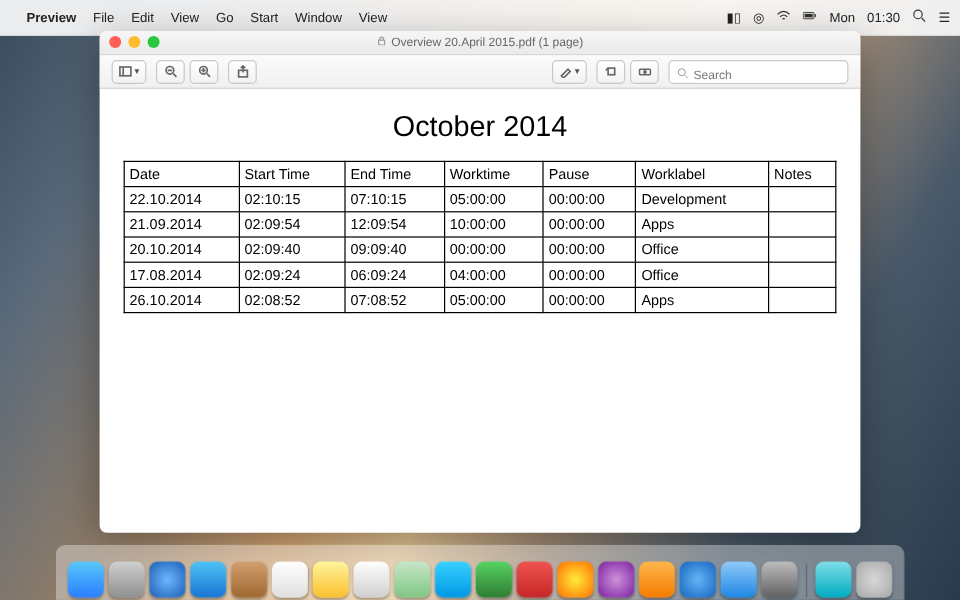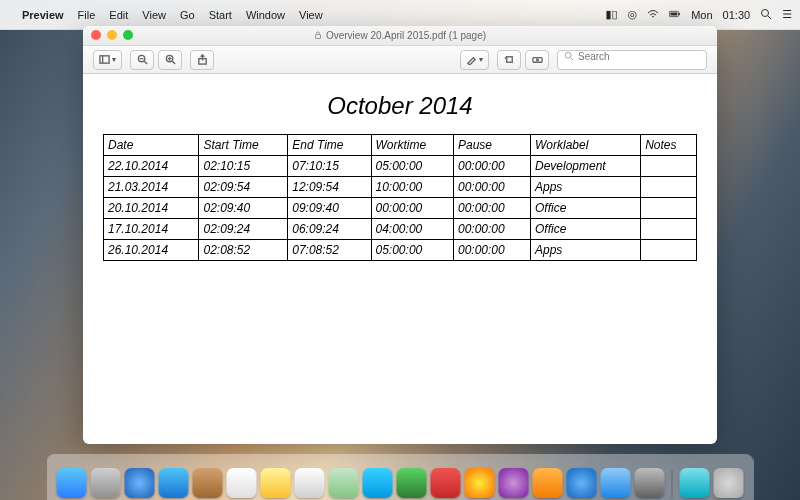--- a/index.html
+++ b/index.html
@@ -47,25 +47,25 @@
   background: linear-gradient(#ffffff,#f2f2f2);
   border: 1px solid #c8c8c8; border-radius: 4px;
   display: inline-flex; align-items: center; justify-content: center;
   font-size: 11px; color: #555; cursor: pointer;
 }
 .tb-btn svg { width: 11px; height: 11px; stroke: #666; fill: none; stroke-width: 1.5; }
 .tb-spacer { flex: 1; }
 .searchbox {
   height: 20px; width: 150px; background: #fff;
   border: 1px solid #c8c8c8; border-radius: 4px;
-  display: flex; align-items: flex-start; padding: 0 6px; gap: 4px;
+  display: flex; align-items: flex-end; padding: 0 6px; gap: 4px;
   font-size: 10px; color: #999;
 }
 .searchbox input { border: none; outline: none; width: 100%; font-size: 10px; color: #333; }
-.content { flex: 1; padding: 12px 20px; overflow: auto; font-style: italic; }
+.content { flex: 1; padding: 12px 20px; overflow: auto; }
 .doc-title { text-align: center; font-size: 24px; font-weight: 400; margin: 6px 0 14px; }
 table.wt { border-collapse: collapse; width: 100%; font-size: 12px; }
 table.wt th, table.wt td {
   border: 1px solid #000; padding: 3px 4px; text-align: left; font-weight: 400;
 }
 .summary-row td { border: 1px solid #000; }
 .summary-row .noborder { border: 1px solid transparent; }
 .dock {
   position: absolute; bottom: 0; left: 50%; transform: translateX(-50%);
   height: 46px; display: flex; align-items: flex-end; gap: 4px;
@@ -220,39 +220,39 @@
           <tr>
             <td>22.10.2014</td>
             <td>02:10:15</td>
             <td>07:10:15</td>
             <td>05:00:00</td>
             <td>00:00:00</td>
             <td>Development</td>
             <td></td>
           </tr>
           <tr>
-            <td>21.03.2014</td>
+            <td>21.09.2014</td>
             <td>02:09:54</td>
             <td>12:09:54</td>
             <td>10:00:00</td>
             <td>00:00:00</td>
             <td>Apps</td>
             <td></td>
           </tr>
           <tr>
             <td>20.10.2014</td>
             <td>02:09:40</td>
             <td>09:09:40</td>
             <td>00:00:00</td>
             <td>00:00:00</td>
             <td>Office</td>
             <td></td>
           </tr>
           <tr>
-            <td>17.10.2014</td>
+            <td>17.08.2014</td>
             <td>02:09:24</td>
             <td>06:09:24</td>
             <td>04:00:00</td>
             <td>00:00:00</td>
             <td>Office</td>
             <td></td>
           </tr>
           <tr>
             <td>26.10.2014</td>
             <td>02:08:52</td>

